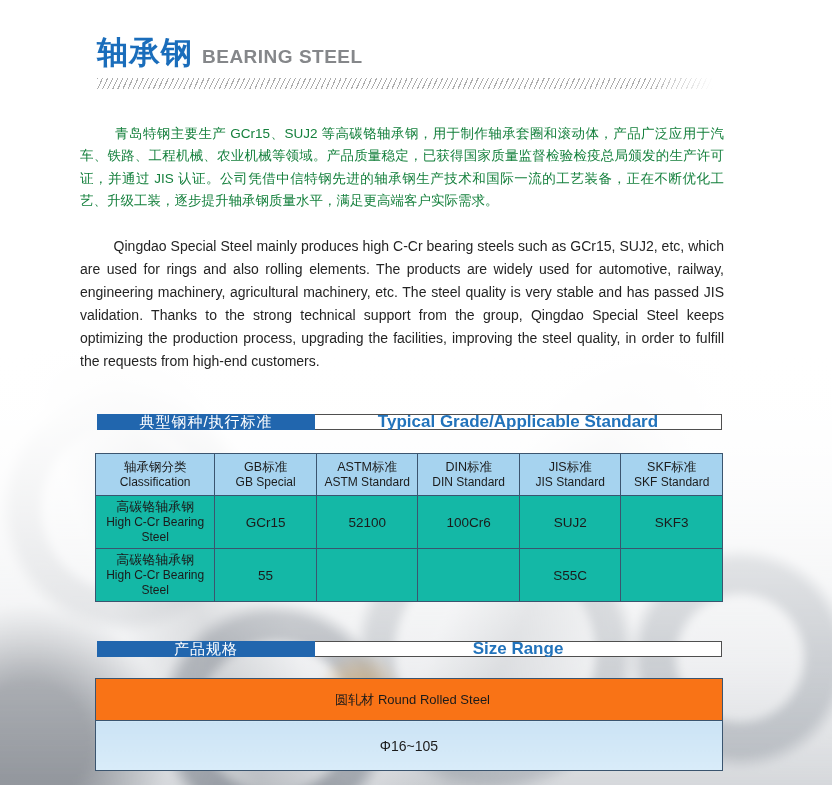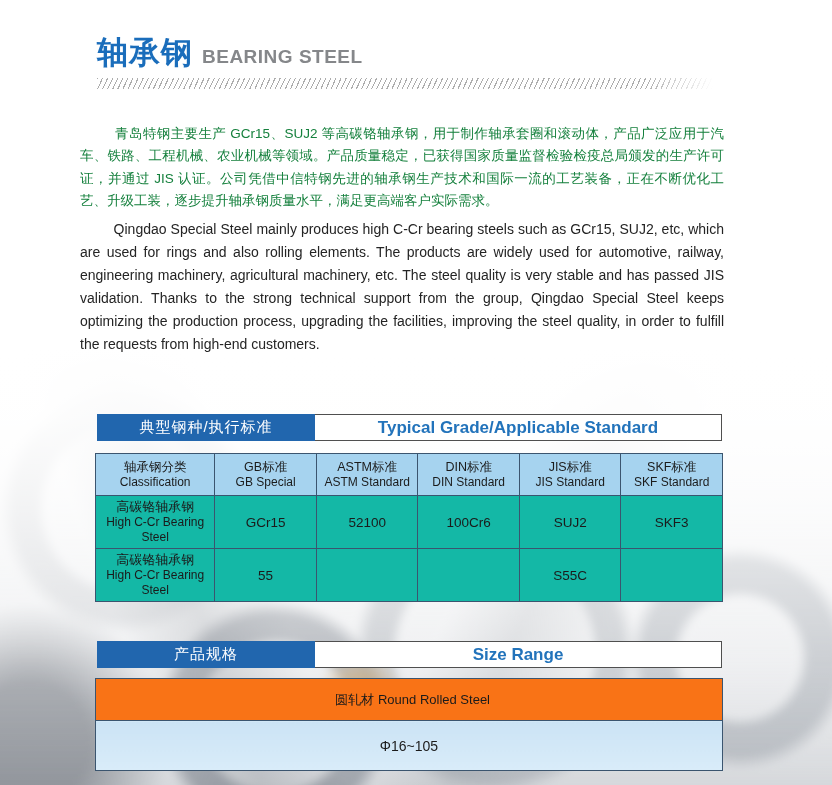--- a/index.html
+++ b/index.html
@@ -38,24 +38,24 @@
   .hatch-divider{
     position:absolute;left:97px;top:78px;width:622px;height:11px;
     background:
       linear-gradient(to right, rgba(255,255,255,0) 88%, #fff 99%),
       repeating-linear-gradient(115deg,#adadad 0 1px,rgba(255,255,255,0) 1px 4.6px);
   }
 
   
   .para{position:absolute;left:80px;width:644px;text-align:justify;color:#15803d;}
   .para-cn{top:109px;font-size:13.5px;line-height:22.5px;text-indent:2.6em;}
-  .para-en{top:204px;font-size:14px;line-height:23px;text-indent:2.4em;color:#242424;}
+  .para-en{top:221px;font-size:14px;line-height:23px;text-indent:2.4em;color:#242424;}
 
   
-  .sec-header{position:absolute;left:97px;width:625px;height:27px;display:flex;}
+  .sec-header{position:absolute;left:97px;width:625px;height:16px;display:flex;}
   .sec-header .cn-box{
     width:218px;background:#2166ae;color:#ffffff;font-size:15px;letter-spacing:1px;
     display:flex;align-items:center;justify-content:center;
   }
   .sec-header .en-box{
     flex:1;background:#ffffff;border:1px solid #4f4f4f;border-left:none;
     color:#2273bb;font-size:17px;font-weight:600;
     display:flex;align-items:center;justify-content:center;
   }
   .sec1-header{top:414px;}

